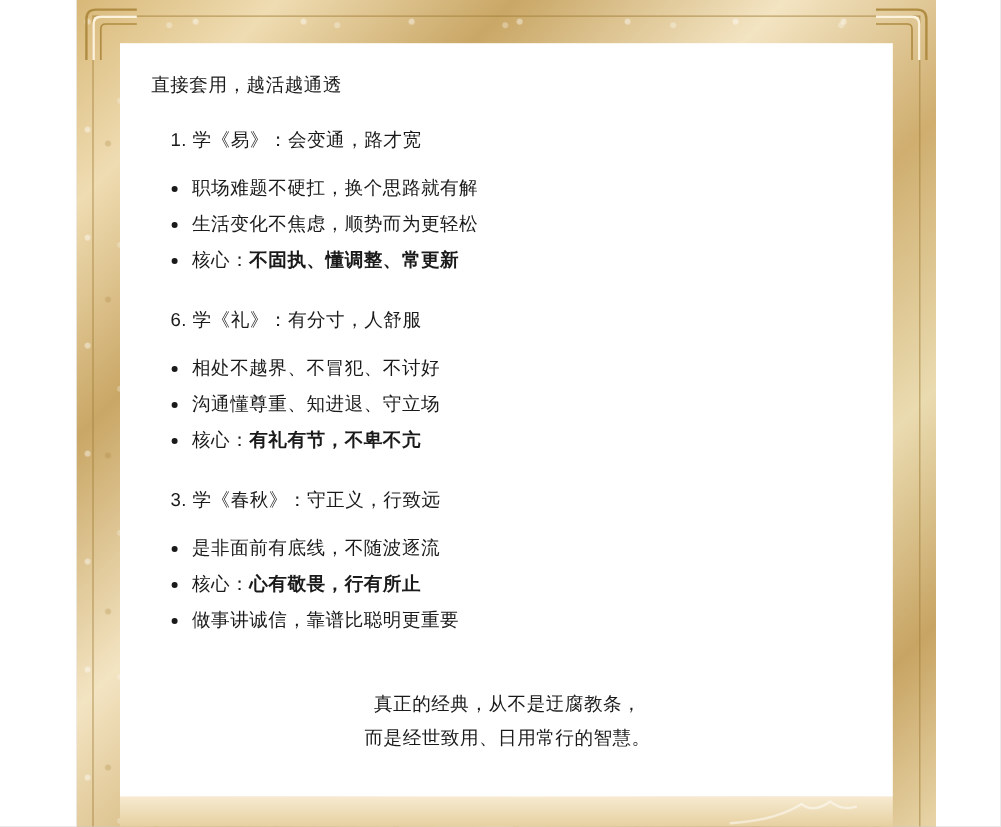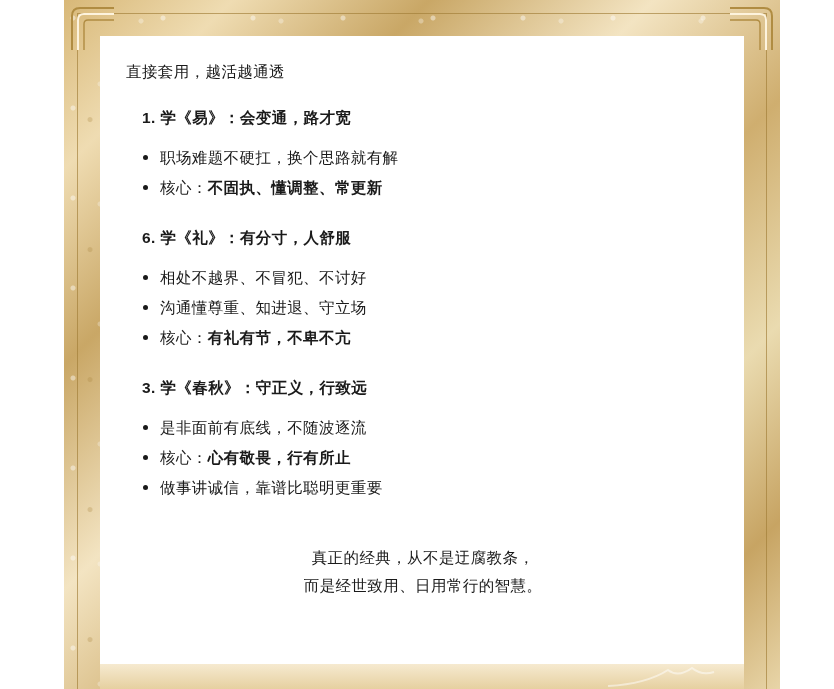--- a/index.html
+++ b/index.html
@@ -93,21 +93,20 @@
     line-height: 1.55;
   }
   .para {
     margin: 0 0 22px 0;
     letter-spacing: 0.4px;
   }
   .heading {
     margin: 0 0 16px 0;
     padding-left: 16px;
     letter-spacing: 0.4px;
-    font-weight: bold;
   }
   ul.bullets {
     margin: 0 0 26px 0;
     padding-left: 34px;
     list-style: none;
   }
   ul.bullets li {
     position: relative;
     margin: 0 0 6px 0;
     letter-spacing: 0.4px;
@@ -187,20 +186,21 @@
     </div>
 
     <div class="sheet">
       <div class="content">
 
         <p class="para">直接套用，越活越通透</p>
 
         <p class="heading">1. 学《易》：会变通，路才宽</p>
         <ul class="bullets">
           <li><span>职场难题不硬扛，换个思路就有解</span></li>
+          <li><span>生活变化不焦虑，顺势而为更轻松</span></li>
           <li><span>核心：</span><span class="b">不固执、懂调整、常更新</span></li>
         </ul>
 
         <p class="heading">6. 学《礼》：有分寸，人舒服</p>
         <ul class="bullets">
           <li><span>相处不越界、不冒犯、不讨好</span></li>
           <li><span>沟通懂尊重、知进退、守立场</span></li>
           <li><span>核心：</span><span class="b">有礼有节，不卑不亢</span></li>
         </ul>
 

